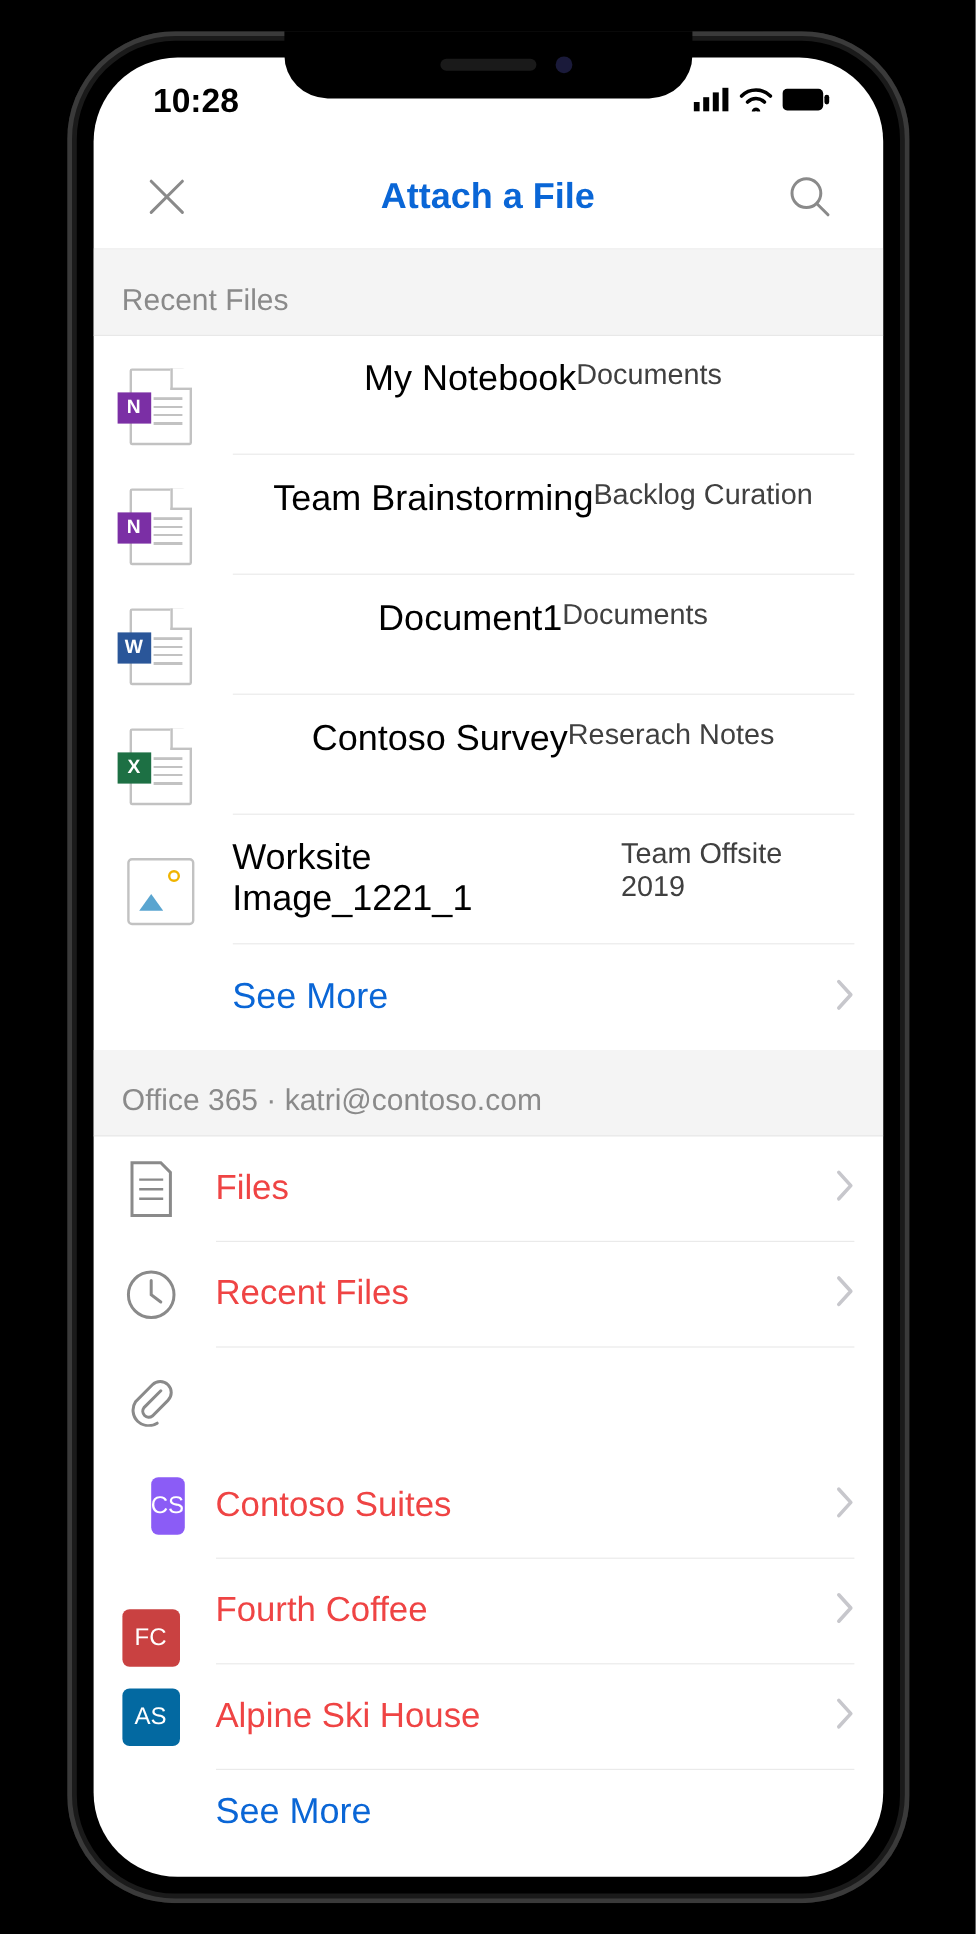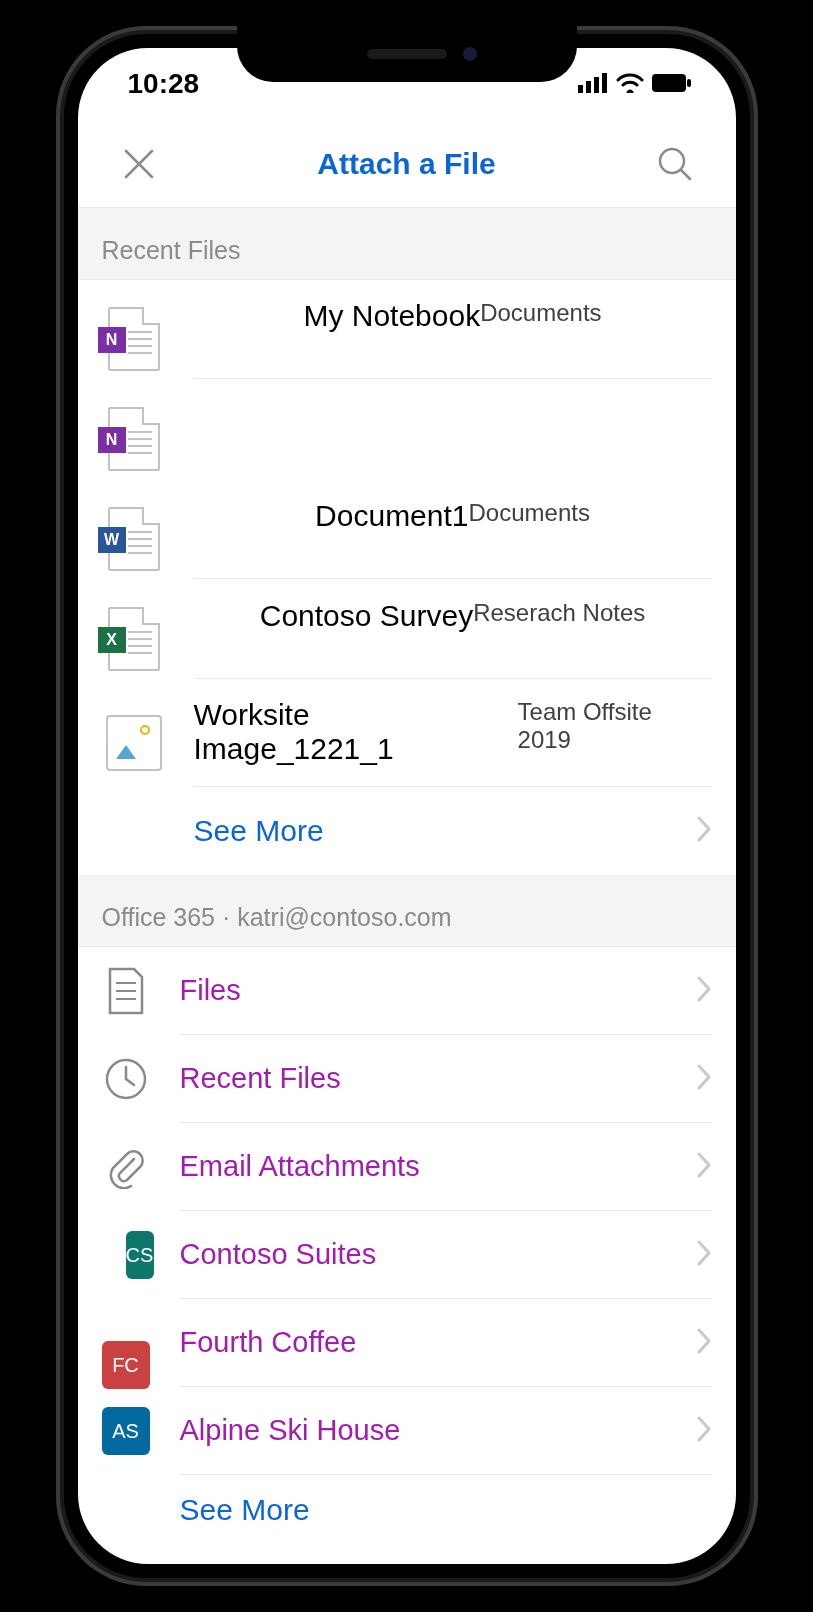--- a/index.html
+++ b/index.html
@@ -155,21 +155,21 @@
   justify-content: center;
 }
 .location-content {
   flex: 1;
   display: flex;
   align-items: center;
   justify-content: space-between;
   border-bottom: 1px solid #eaeaea;
   height: 100%;
 }
-.location-label { font-size: 29px; color: #a21caf; }
+.location-label { font-size: 29px; color: #ef4444; }
 .badge-square {
   width: 48px;
   height: 48px;
   border-radius: 6px;
   display: flex;
   align-items: center;
   justify-content: center;
   color: #fff;
   font-size: 20px;
   font-weight: 500;
@@ -310,20 +310,24 @@
       </div>
     </div>
 
     <div class="file-row">
       <div class="file-icon-wrap">
         <div class="doc-icon">
             <div class="doc-lines"></div>
             <div class="doc-badge" style="background:#7b2fa5;">N</div>
           </div>
       </div>
+      <div class="file-text">
+        <div class="file-title">Team Brainstorming</div>
+        <div class="file-sub">Backlog Curation</div>
+      </div>
     </div>
 
     <div class="file-row">
       <div class="file-icon-wrap">
         <div class="doc-icon">
             <div class="doc-lines"></div>
             <div class="doc-badge" style="background:#2a5699;">W</div>
           </div>
       </div>
       <div class="file-text">
@@ -401,31 +405,25 @@
             </svg></span>
       </div>
     </div>
 
     <div class="location-row">
       <div class="location-icon-wrap">
         <svg width="44" height="44" viewBox="0 0 44 44">
             <path d="M30 14 L16 28 a5 5 0 0 0 7 7 L36 22 a9 9 0 0 0 -13 -13 L9 23 a13 13 0 0 0 18 18" fill="none" stroke="#8a8a8a" stroke-width="2.5" stroke-linecap="round"></path>
           </svg>
       </div>
-      <div class="location-content">
-        <span class="location-label">Email Attachments</span>
-        <span class="chevron"><svg width="16" height="28" viewBox="0 0 16 28">
-              <path d="M3 3 L13 14 L3 25" stroke="#c7c7cc" stroke-width="3" fill="none" stroke-linecap="round" stroke-linejoin="round"></path>
-            </svg></span>
-      </div>
-    </div>
-
-    <div class="location-row">
-      <div class="location-icon-wrap">
-        <div class="badge-square" style="background:#0f766e;margin-left:28px;">CS</div>
+    </div>
+
+    <div class="location-row">
+      <div class="location-icon-wrap">
+        <div class="badge-square" style="background:#8b5cf6;margin-left:28px;">CS</div>
       </div>
       <div class="location-content">
         <span class="location-label">Contoso Suites</span>
         <span class="chevron"><svg width="16" height="28" viewBox="0 0 16 28">
               <path d="M3 3 L13 14 L3 25" stroke="#c7c7cc" stroke-width="3" fill="none" stroke-linecap="round" stroke-linejoin="round"></path>
             </svg></span>
       </div>
     </div>
 
     <div class="location-row">

